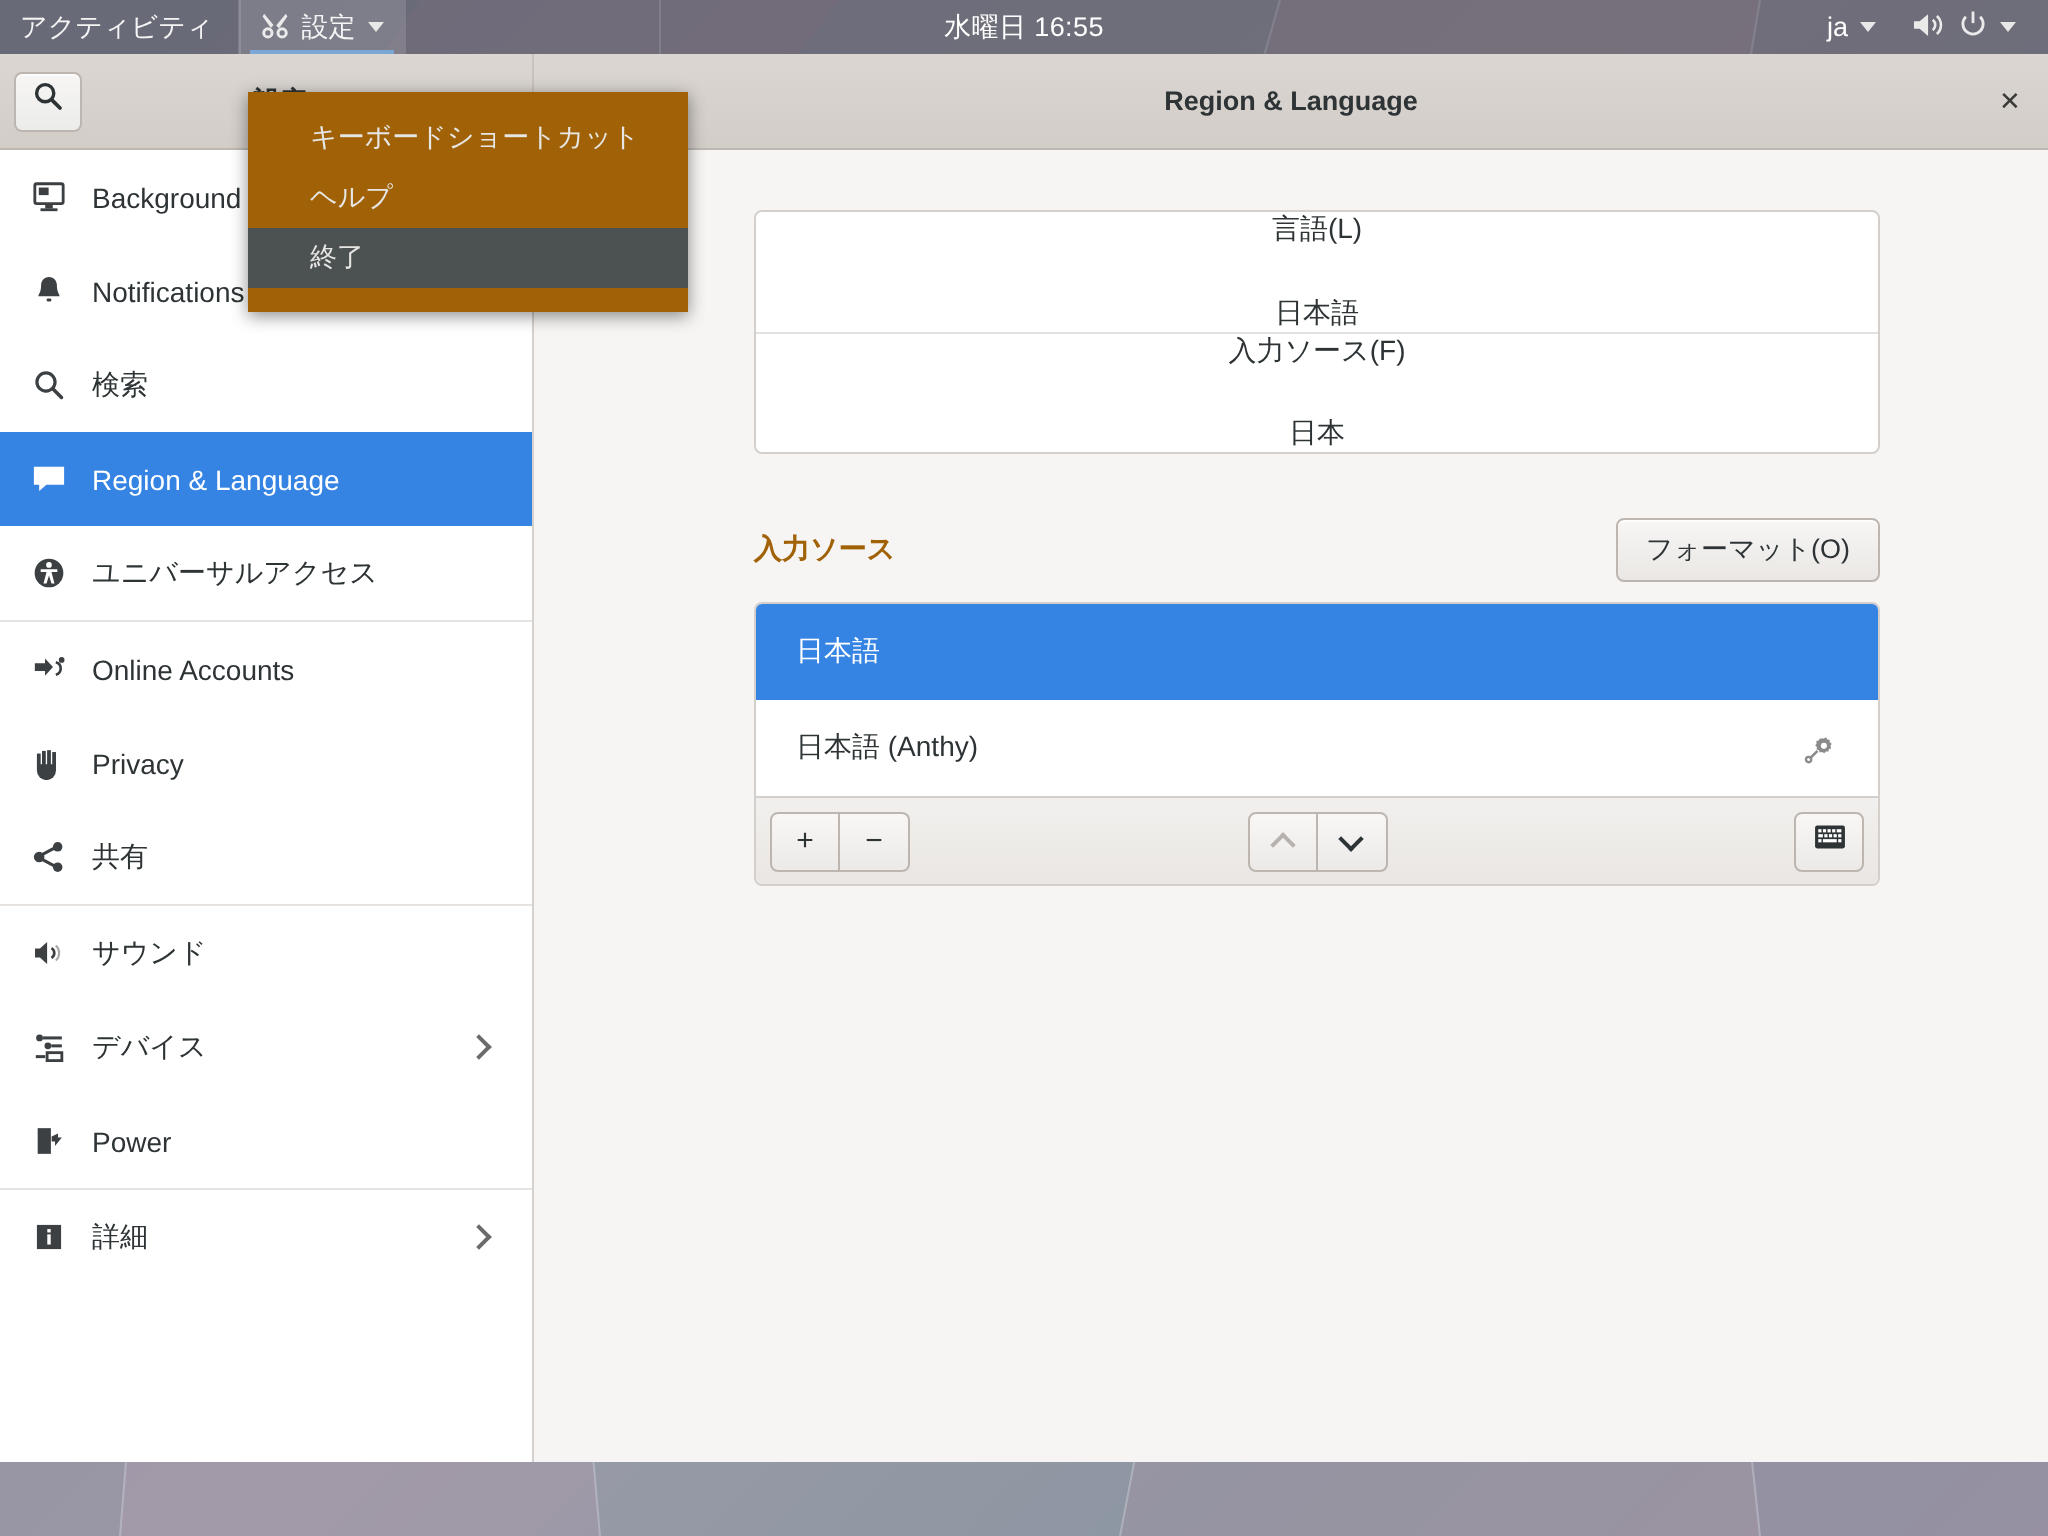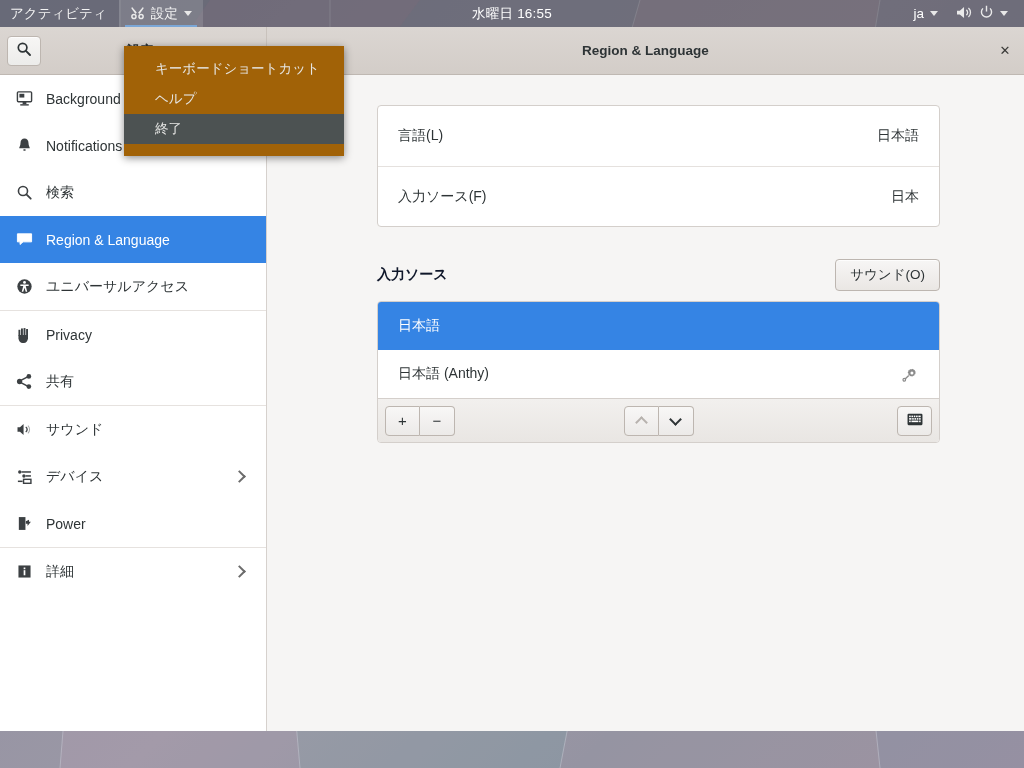--- a/index.html
+++ b/index.html
@@ -144,31 +144,31 @@
     overflow: hidden;
   }
   .card {
     background: #ffffff;
     border: 1px solid #d4cfcb;
     border-radius: 4px;
     overflow: hidden;
   }
   .kv-row {
     height: 60px; display: flex; align-items: center;
-    padding: 0 20px; font-size: 14px; color: #2e3436;
+    padding: 0 20px; font-size: 14px; color: #2e3436; flex-direction: column;
   }
   .kv-row + .kv-row { border-top: 1px solid #e5e1de; }
   .kv-key { flex: 1; }
   .kv-val { color: #2e3436; }
 
   .section-head {
     margin-top: 32px; margin-bottom: 10px;
     display: flex; align-items: center; height: 32px;
   }
-  .section-title { flex: 1; font-size: 14px; font-weight: bold; color: #0f172a; }
+  .section-title { flex: 1; font-size: 14px; font-weight: bold; color: #a16207; }
   .btn {
     background: linear-gradient(180deg,#f7f6f5,#eae7e4);
     border: 1px solid #bdb6b0; border-radius: 4px;
     font-size: 13.5px; color: #2e3436;
     padding: 6px 14px;
     box-shadow: 0 1px 0 rgba(255,255,255,.8) inset;
   }
 
   #src-list { border: 1px solid #d4cfcb; border-radius: 4px; overflow: hidden; background: #fff; }
   .src-row {
@@ -390,20 +390,30 @@
             <circle cx="9" cy="9" r="7.6" fill="#3c4043"></circle>
             <circle cx="9" cy="4.7" r="1.5" fill="#ffffff"></circle>
             <path d="M4.6 7 h8.8 v1.5 h-3.1 l1.6 6.1 h-1.6 l-1.3 -4.3 -1.3 4.3 h-1.6 l1.6 -6.1 h-3.1 z" fill="#ffffff"></path>
           </svg>
         </span>
         <span class="slabel">ユニバーサルアクセス</span>
       </div>
 
       <div class="side-sep"></div>
 
+      <div class="side-item">
+        <span class="sicon">
+          <svg width="17" height="17" viewBox="0 0 18 18" aria-hidden="true">
+            <path d="M1.5 6 h5.4 v-2.6 l4.2 4.6 -4.2 4.6 v-2.6 h-5.4 z" fill="#3c4043"></path>
+            <path d="M12.6 5.4 a3.4 3.4 0 0 1 0 6.6" stroke="#3c4043" stroke-width="1.4" fill="none"></path>
+            <circle cx="15.7" cy="4.2" r="1.5" fill="#3c4043"></circle>
+          </svg>
+        </span>
+        <span class="slabel">Online Accounts</span>
+      </div>
 
       <div class="side-item">
         <span class="sicon">
           <svg width="17" height="17" viewBox="0 0 18 18" aria-hidden="true">
             <rect x="2.6" y="4" width="2" height="6.4" fill="#3c4043"></rect>
             <rect x="5.3" y="2.6" width="2" height="7.8" fill="#3c4043"></rect>
             <rect x="8" y="2.2" width="2" height="8.2" fill="#3c4043"></rect>
             <rect x="10.7" y="3.2" width="2" height="7.2" fill="#3c4043"></rect>
             <path d="M2.6 9.6 h10.1 v3.4 a5 5 0 0 1 -10.1 0 z" fill="#3c4043"></path>
           </svg>
@@ -484,21 +494,21 @@
           <span class="kv-val">日本語</span>
         </div>
         <div class="kv-row">
           <span class="kv-key">入力ソース(F)</span>
           <span class="kv-val">日本</span>
         </div>
       </div>
 
       <div class="section-head">
         <div class="section-title">入力ソース</div>
-        <button class="btn">サウンド(O)</button>
+        <button class="btn">フォーマット(O)</button>
       </div>
 
       <div id="src-list">
         <div class="src-row sel">
           <span class="src-name">日本語</span>
         </div>
         <div class="src-row">
           <span class="src-name">日本語 (Anthy)</span>
           <span class="src-cog">
             <svg width="16" height="16" viewBox="0 0 18 18" aria-hidden="true">

